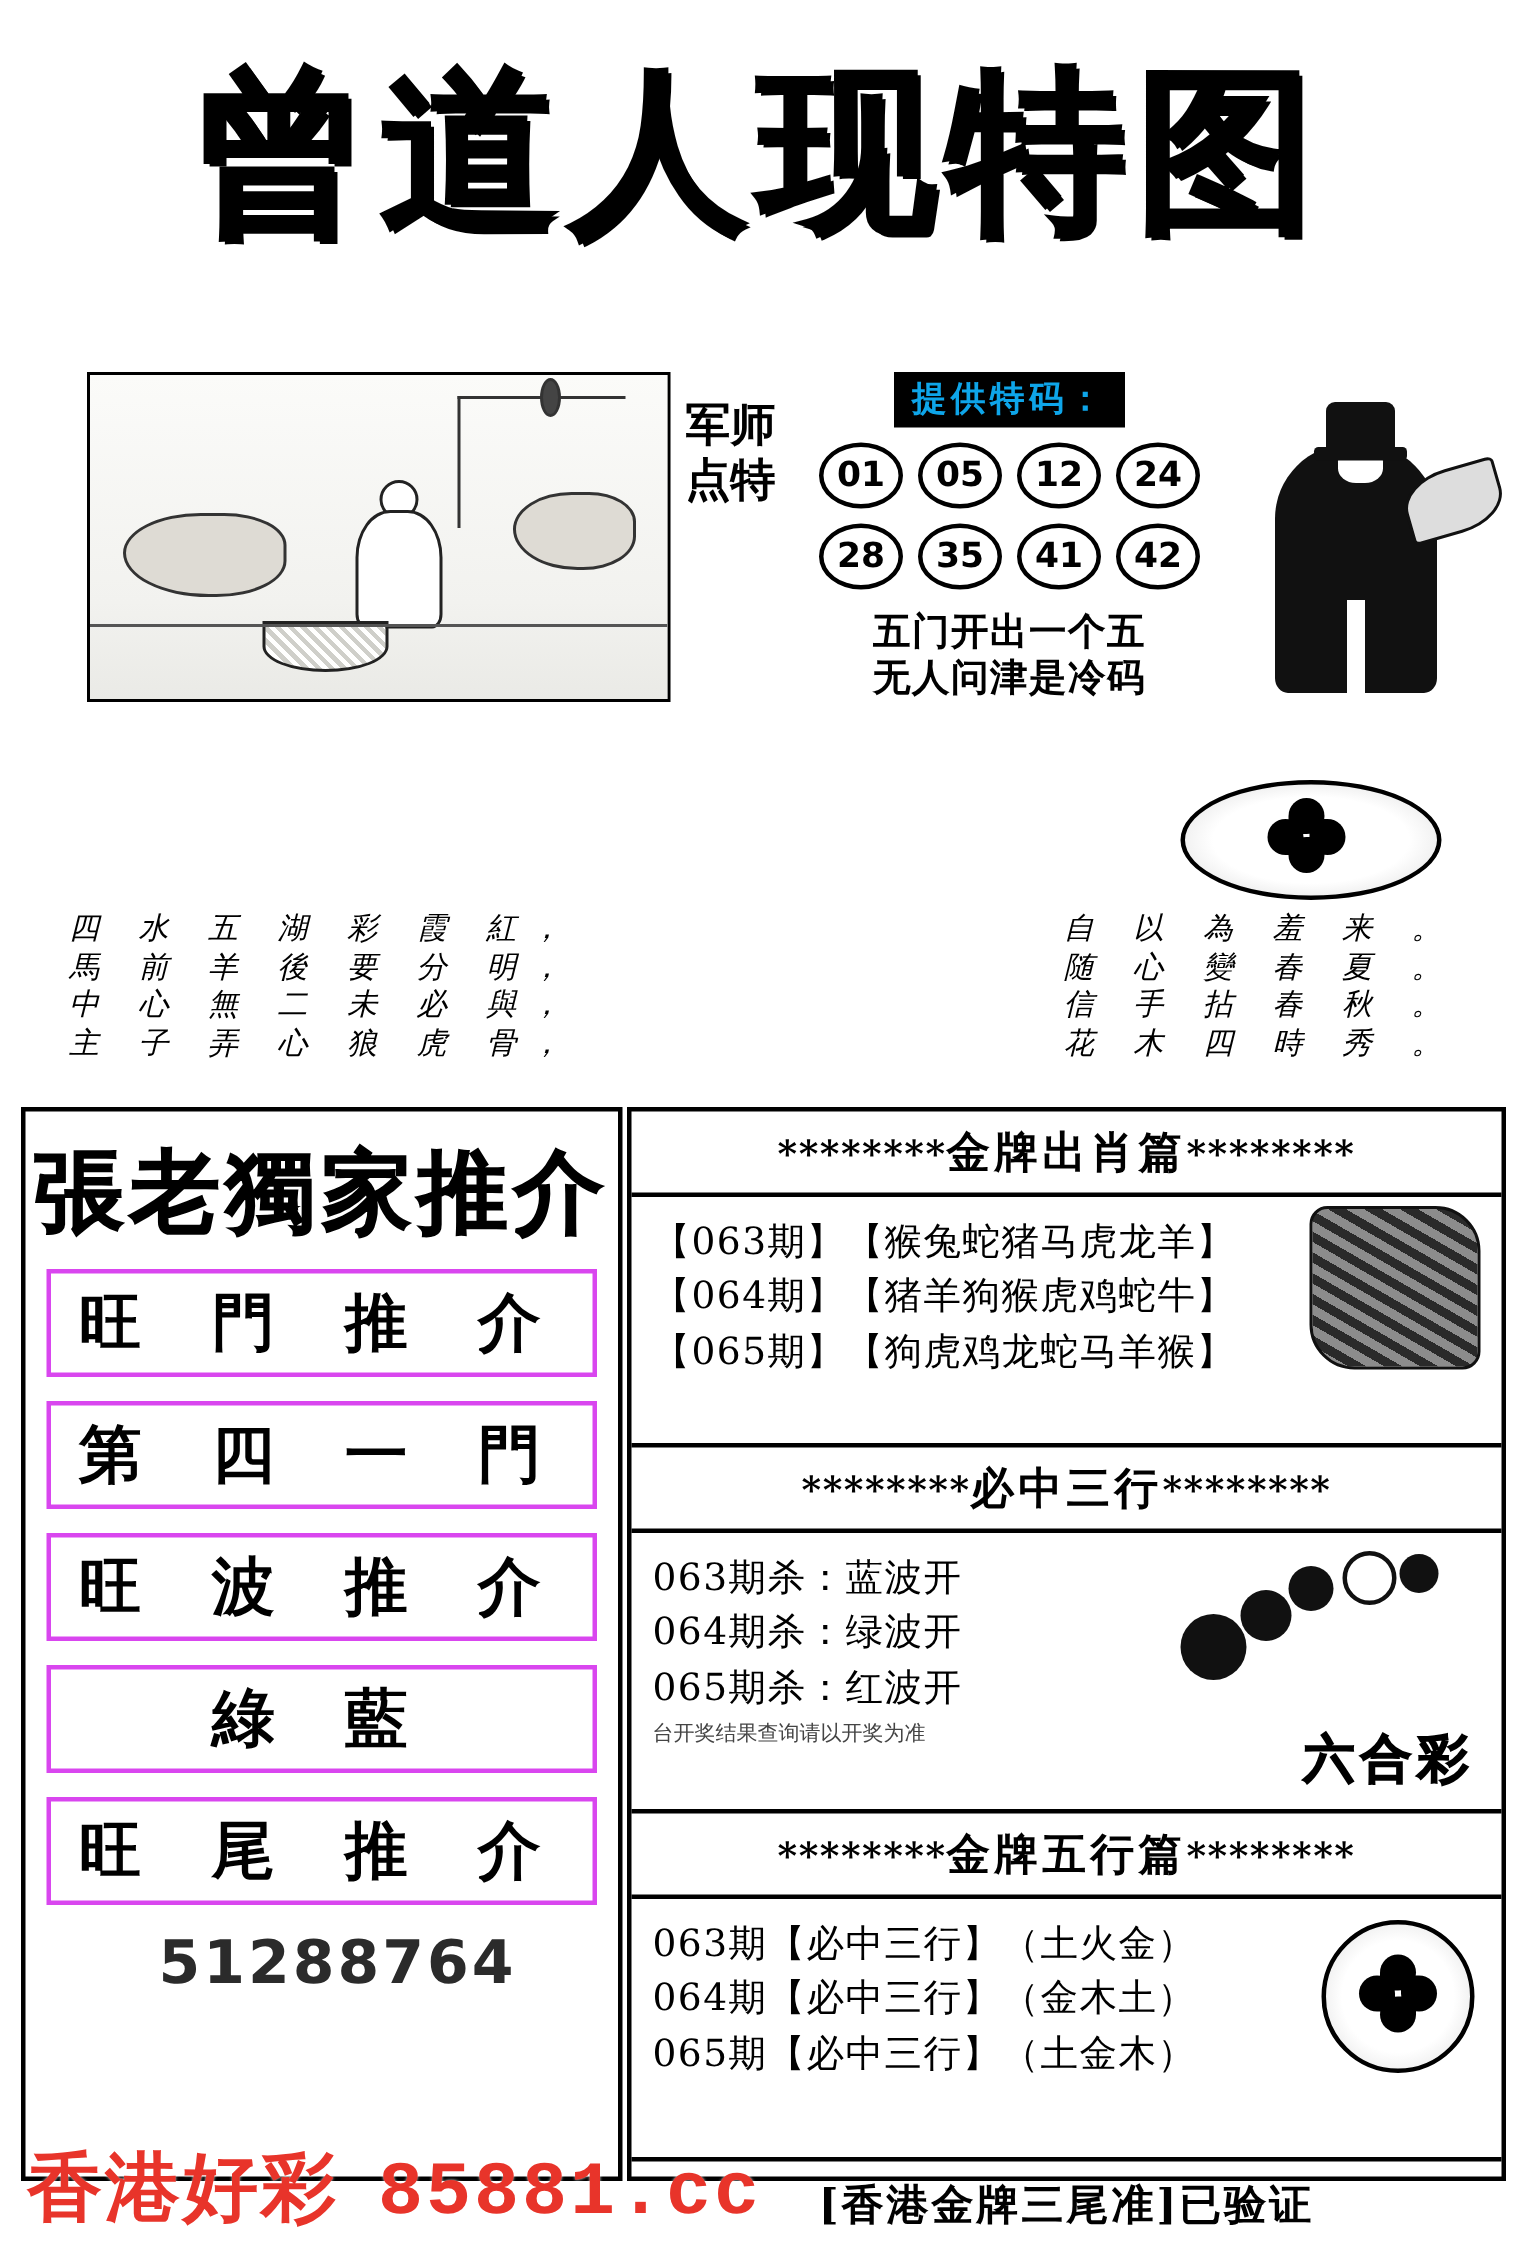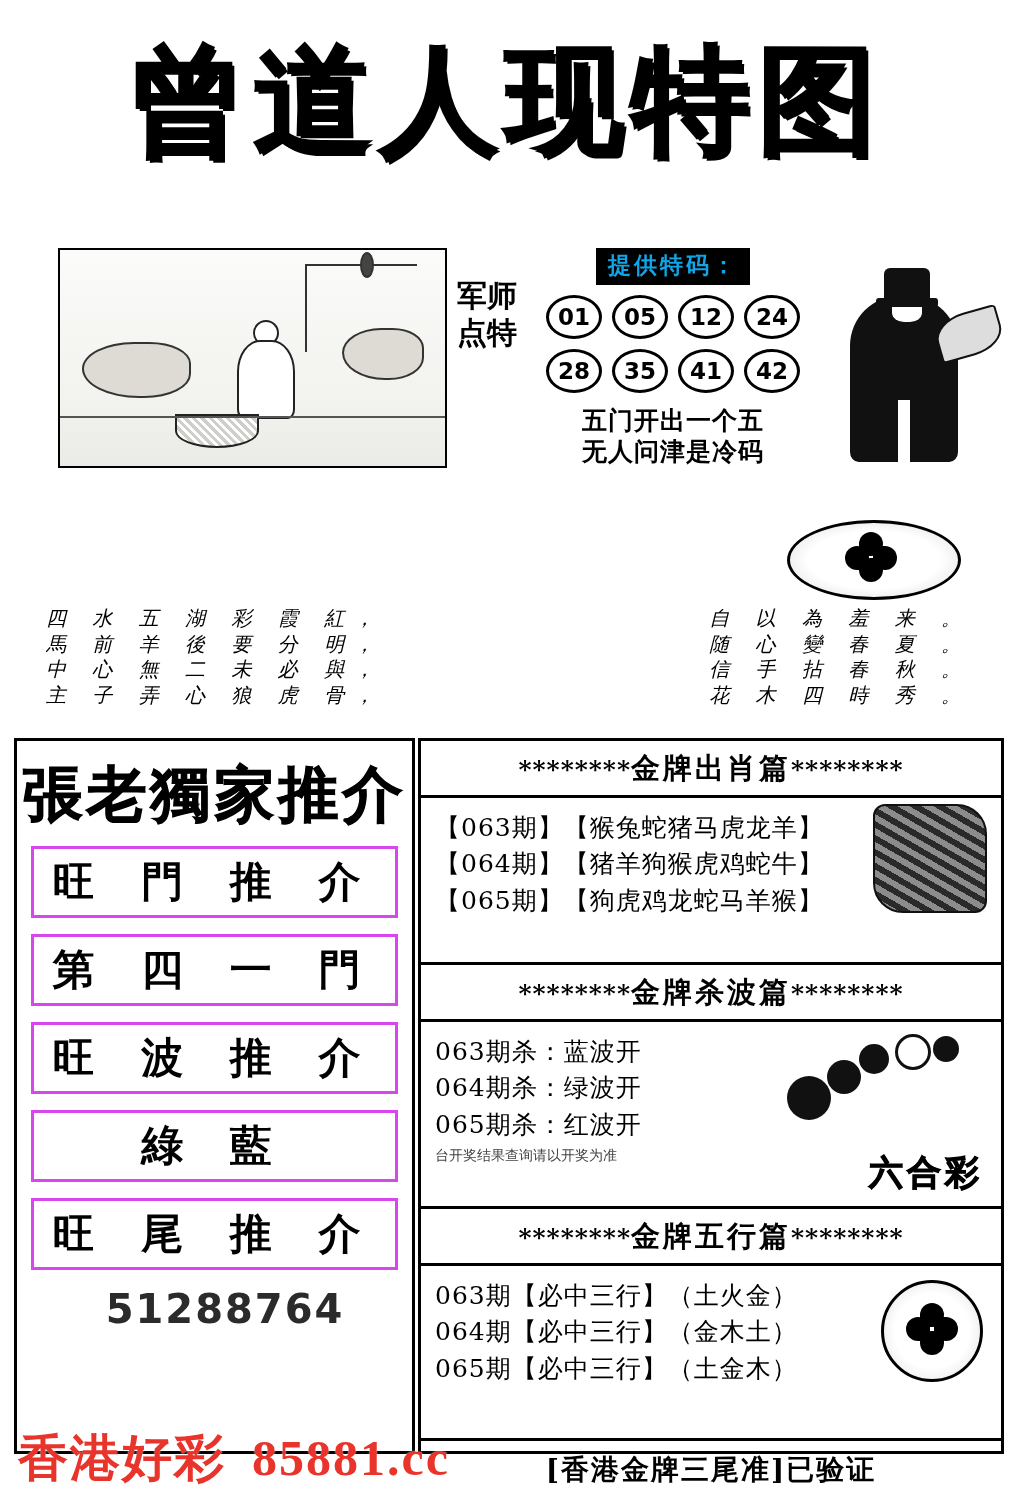--- a/index.html
+++ b/index.html
@@ -42,21 +42,21 @@
   .rock{position:absolute;background:#dedbd4;border:2px solid #333;border-radius:50% 40% 45% 55%;}
   .figure{position:absolute;left:175px;top:70px;width:58px;height:95px;}
   .figure .head{position:absolute;left:18px;top:0;width:22px;height:22px;border:2px solid #222;border-radius:50%;background:#fff;}
   .figure .body{position:absolute;left:2px;top:20px;width:54px;height:75px;border:2px solid #222;border-radius:40% 40% 12% 12%;background:#fff;}
   .basket{position:absolute;left:115px;bottom:18px;width:80px;height:30px;border:2px solid #222;border-radius:0 0 50% 50%;background:
       repeating-linear-gradient(45deg,#cfcfca 0 3px,#fff 3px 6px);}
   .wall{position:absolute;left:245px;top:14px;width:110px;height:86px;border:2px solid #333;border-right:none;border-bottom:none;background:transparent;}
   .post{position:absolute;left:300px;top:2px;width:10px;height:22px;border:2px solid #333;border-radius:50%;background:#444;}
 
   .mid-label{
-    position:absolute;left:398px;top:30px;width:62px;
+    position:absolute;left:398px;top:18px;width:62px;
     font-family:"DejaVu Serif", serif;
     font-weight:bold;font-size:30px;line-height:1.22;text-align:center;
   }
 
   .numbers-box{
     position:absolute;left:470px;top:0;width:290px;height:216px;
     text-align:center;
   }
   .nb-head{
     display:inline-block;
@@ -178,21 +178,21 @@
   .deco-seal .fl{position:absolute;left:22px;top:20px;width:52px;height:52px;}
   .deco-seal .pt{position:absolute;width:24px;height:24px;background:#000;border-radius:50% 50% 50% 0;}
   .rc-footer{
     text-align:center;font-family:"DejaVu Serif", serif;font-weight:bold;font-size:28px;
     letter-spacing:2px;padding:10px 0 6px;
   }
 
   
   .wm{
     position:absolute;left:18px;bottom:8px;
-    font-family:Liberation Serif, serif;font-weight:bold;
+    font-family:Liberation Mono, monospace;font-weight:bold;
     font-size:50px;letter-spacing:2px;
     color:#e8342a;
     text-shadow:0 0 2px rgba(255,255,255,.9);
   }
   .wm .cc{margin-left:26px;}
 </style>
 </head>
 <body>
 
 <div class="page">
@@ -294,21 +294,21 @@
       <span>********</span><span class="hl">金牌出肖篇</span><span>********</span>
     </div>
     <div class="rc-body" style="height:140px;">
       <div class="deco-dragon"></div>
       <div class="rc-line">【063期】【猴兔蛇猪马虎龙羊】</div>
       <div class="rc-line">【064期】【猪羊狗猴虎鸡蛇牛】</div>
       <div class="rc-line">【065期】【狗虎鸡龙蛇马羊猴】</div>
     </div>
 
     <div class="rc-band">
-      <span>********</span><span class="hl">金牌杀波篇</span><span>********</span>
+      <span>********</span><span class="hl">必中三行</span><span>********</span>
     </div>
     <div class="rc-body" style="height:160px;">
       <div class="deco-balls">
         <div class="bb" style="left:150px;top:6px;width:26px;height:26px;"></div>
         <div class="bb" style="left:112px;top:4px;width:30px;height:30px;background:#fff;border:3px solid #111;"></div>
         <div class="bb" style="left:76px;top:14px;width:30px;height:30px;"></div>
         <div class="bb" style="left:44px;top:30px;width:34px;height:34px;"></div>
         <div class="bb" style="left:4px;top:46px;width:44px;height:44px;"></div>
       </div>
       <div class="liuhe">六合彩</div>

